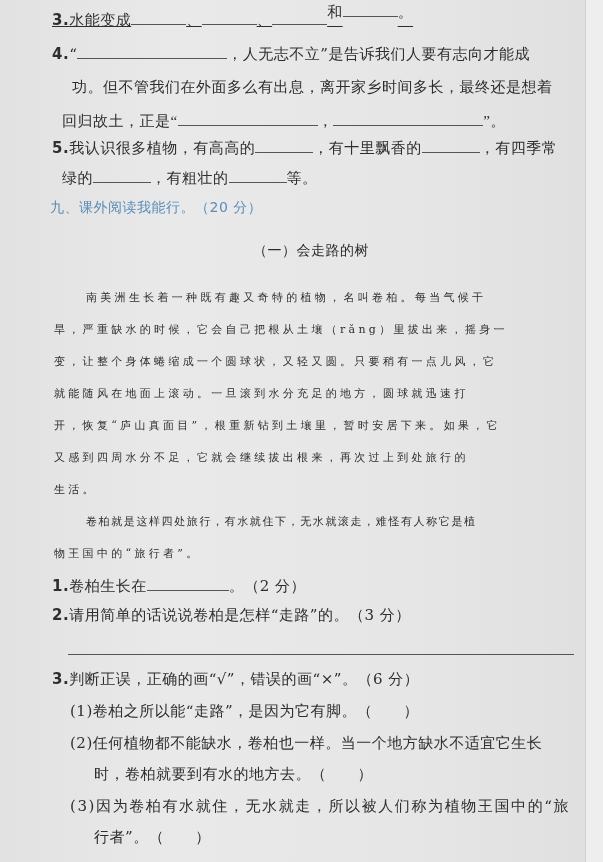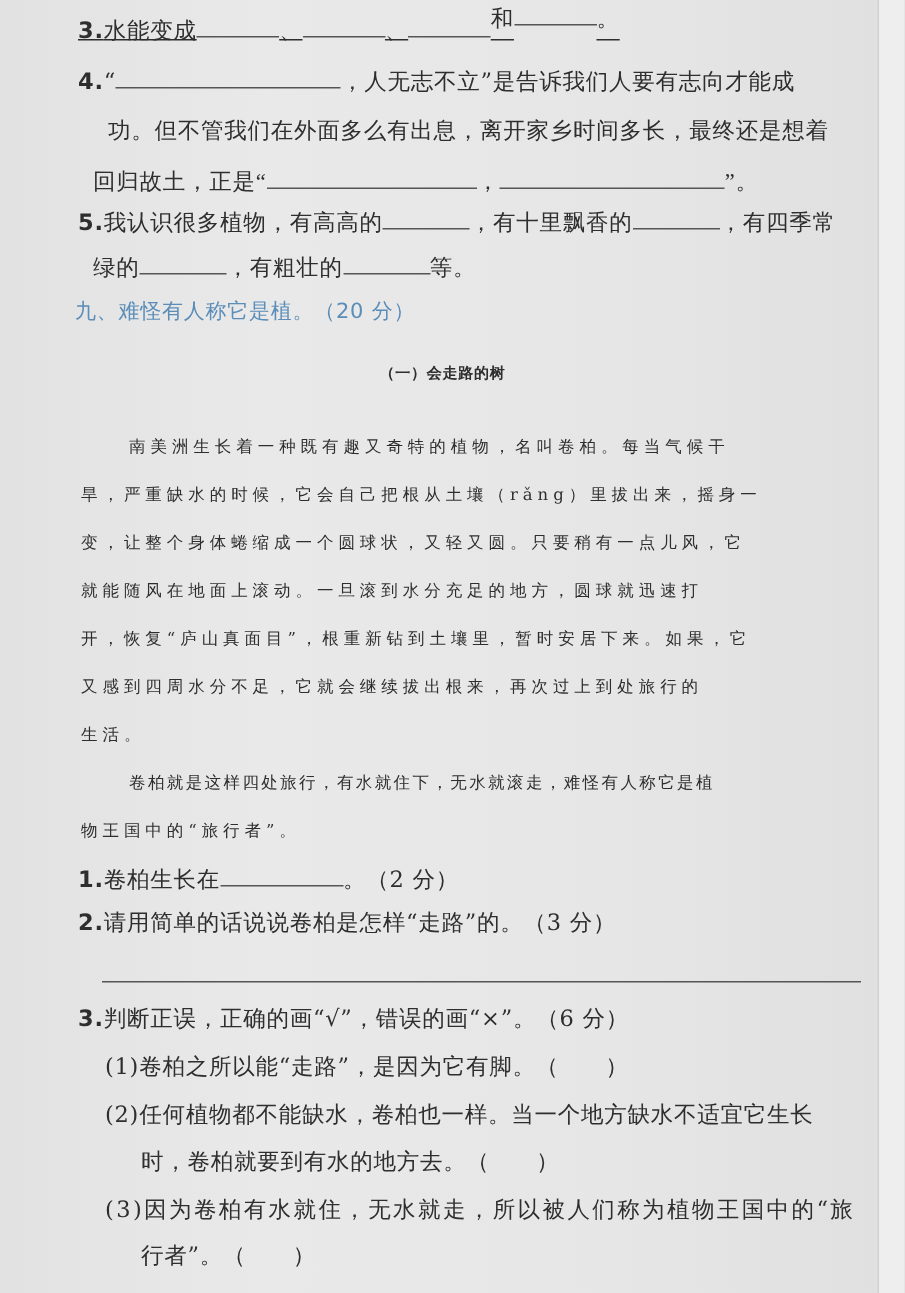--- a/index.html
+++ b/index.html
@@ -12,21 +12,21 @@
   }
   .page {
     position:absolute; left:0; top:0; width:585px; height:862px;
     background:linear-gradient(90deg,#e2e2e2 0%,#e9e9e9 30%,#e6e6e6 70%,#e0e0e0 100%);
   }
   .edge { position:absolute; left:585px; top:0; width:18px; height:862px; background:#eeeeee; border-left:1px solid #d0d0d0; }
   .line { position:absolute; font-size:15px; white-space:nowrap; letter-spacing:0.5px; }
   .blank { display:inline-block; border-bottom:1px solid #555; height:14px; vertical-align:baseline; }
   .bold { font-weight:bold; font-family:"DejaVu Sans", "Liberation Sans", sans-serif; }
   .section { color:#5b8db8; font-family:"DejaVu Sans", "Liberation Sans", sans-serif; font-size:14px; }
-  .title { font-weight:bold; font-family:"DejaVu Sans", "Liberation Sans", sans-serif; font-size:10px; }
+  .title { font-weight:normal; font-family:"DejaVu Sans", "Liberation Sans", sans-serif; font-size:14px; }
   .passage { font-size:11px; letter-spacing:3.3px; }
   .rule { position:absolute; left:68px; top:654px; width:506px; border-top:1px solid #555; }
 </style>
 </head>
 <body>
 
 <div class="page"></div>
 <div class="edge"></div>
 
 <div class="line" style="left:52px;top:10px;text-decoration:underline;">
@@ -42,21 +42,21 @@
 </div>
 
 <div class="line" style="left:52px;top:138px;">
   <span class="bold">5.</span><span>我认识很多植物，有高高的</span><span class="blank" style="width:58px"></span><span>，有十里飘香的</span><span class="blank" style="width:58px"></span><span>，有四季常</span>
 </div>
 <div class="line" style="left:62px;top:168px;">
   <span>绿的</span><span class="blank" style="width:58px"></span><span>，有粗壮的</span><span class="blank" style="width:58px"></span><span>等。</span>
 </div>
 
 <div class="line section" style="left:50px;top:199px;">
-  <span>九、难怪有人称它是植。</span><span>（20 分）</span>
+  <span>九、课外阅读我能行。</span><span>（20 分）</span>
 </div>
 
 <div class="line title" style="left:253px;top:242px;">（一）会走路的树</div>
 
 <div class="line passage" style="left:86px;top:290px;">南美洲生长着一种既有趣又奇特的植物，名叫卷柏。每当气候干</div>
 <div class="line passage" style="left:54px;top:322px;">旱，严重缺水的时候，它会自己把根从土壤（rǎng）里拔出来，摇身一</div>
 <div class="line passage" style="left:54px;top:354px;">变，让整个身体蜷缩成一个圆球状，又轻又圆。只要稍有一点儿风，它</div>
 <div class="line passage" style="left:54px;top:386px;">就能随风在地面上滚动。一旦滚到水分充足的地方，圆球就迅速打</div>
 <div class="line passage" style="left:54px;top:418px;">开，恢复“庐山真面目”，根重新钻到土壤里，暂时安居下来。如果，它</div>
 <div class="line passage" style="left:54px;top:450px;">又感到四周水分不足，它就会继续拔出根来，再次过上到处旅行的</div>

